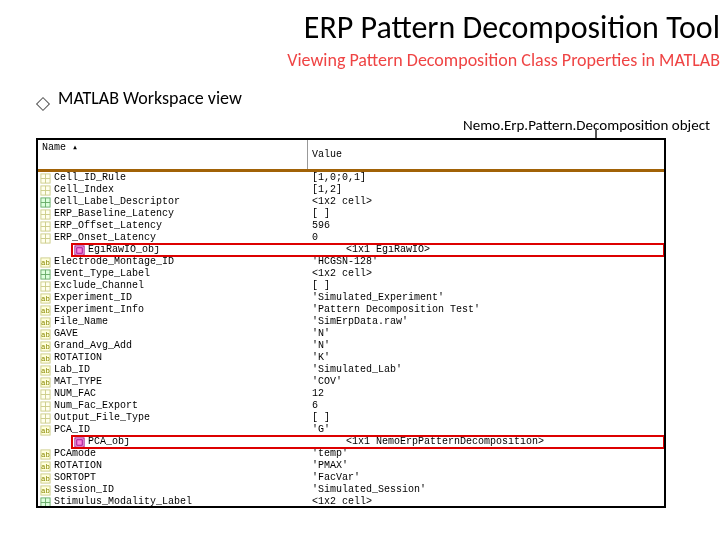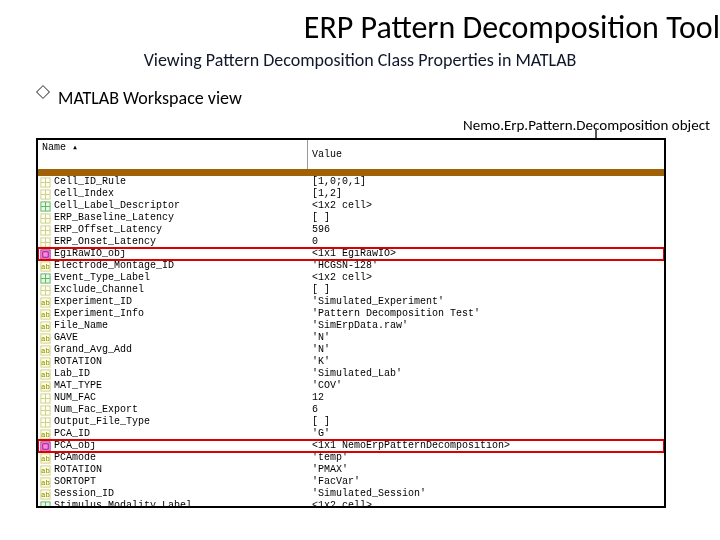--- a/index.html
+++ b/index.html
@@ -1,37 +1,37 @@
 <!DOCTYPE html>
 <html><head>
 <meta charset="utf-8">
 <style>
   * { margin: 0; padding: 0; box-sizing: border-box; }
   body { width: 720px; height: 540px; background: #fff; font-family: Calibri, Arial, sans-serif; position: relative; overflow: hidden; }
   .slide { width: 720px; height: 540px; position: relative; }
   .title { font-size: 32px; font-weight: 400; text-align: right; padding-top: 8px; color: #000; }
-  .subtitle { font-size: 18px; text-align: center; margin-top: 2px; color: #0f172a; }
-  .bullet-row { display: flex; align-items: flex-start; margin: 16px 0 6px 38px; font-size: 18px; color: #000; }
+  .subtitle { font-size: 18px; text-align: right; margin-top: 2px; color: #ef4444; }
+  .bullet-row { display: flex; align-items: flex-end; margin: 16px 0 6px 38px; font-size: 18px; color: #000; }
   .diamond { display: inline-block; width: 10px; height: 10px; border: 1px solid #555; transform: rotate(45deg); margin-right: 10px; background: #fff; }
   .annot { position: absolute; font-size: 15px; color: #000; }
   .annot-nemo { right: 10px; top: 116px; }
   .annot-egi { left: 436px; top: 150px; }
   .annot-dbl { position: absolute; left: 510px; top: 328px; font-size: 15px; font-style: italic; color: #000; width: 120px; line-height: 1.2; }
   .arrow { position: absolute; width: 2px; background: #555; }
   .arrow::after { content: ''; position: absolute; bottom: -6px; left: -4px; border-left: 5px solid transparent; border-right: 5px solid transparent; border-top: 8px solid #555; }
   .arrow-nemo { left: 595px; top: 128px; height: 292px; }
   .arrow-egi { left: 488px; top: 168px; height: 22px; }
 
   .panel { position: absolute; left: 36px; top: 138px; width: 630px; height: 370px; border: 2px solid #000; background: #fff; font-family: "Courier New", monospace; font-size: 10px; color: #000; overflow: hidden; }
-  .phdr { display: flex; background: #fff; border-bottom: 7px solid #a16207; }
+  .phdr { display: flex; background: #fff; border-bottom: 3px solid #a16207; }
   .phdr-name { width: 270px; padding: 1px 4px; border-right: 1px solid #999; }
   .phdr-val { flex: 1; padding: 9px 4px; }
   .rows { }
   .row { display: flex; height: 12px; line-height: 12px; }
-  .row.hl { outline: 2px solid #d00; outline-offset: -1px; }
+  .row.hl { outline: 2px solid #d00; outline-offset: -1px; margin-left: 34px; }
   .cell-name { width: 270px; padding-left: 2px; display: flex; align-items: center; white-space: nowrap; overflow: hidden; }
   .cell-val { flex: 1; padding-left: 4px; white-space: nowrap; overflow: hidden; }
   .ic { display: inline-flex; width: 11px; height: 11px; margin-right: 3px; justify-content: center; }
   .ic svg { width: 11px; height: 11px; }
 </style>
 </head>
 <body>
 <div class="slide">
 
 <h1 class="title">ERP Pattern Decomposition Tool</h1>

